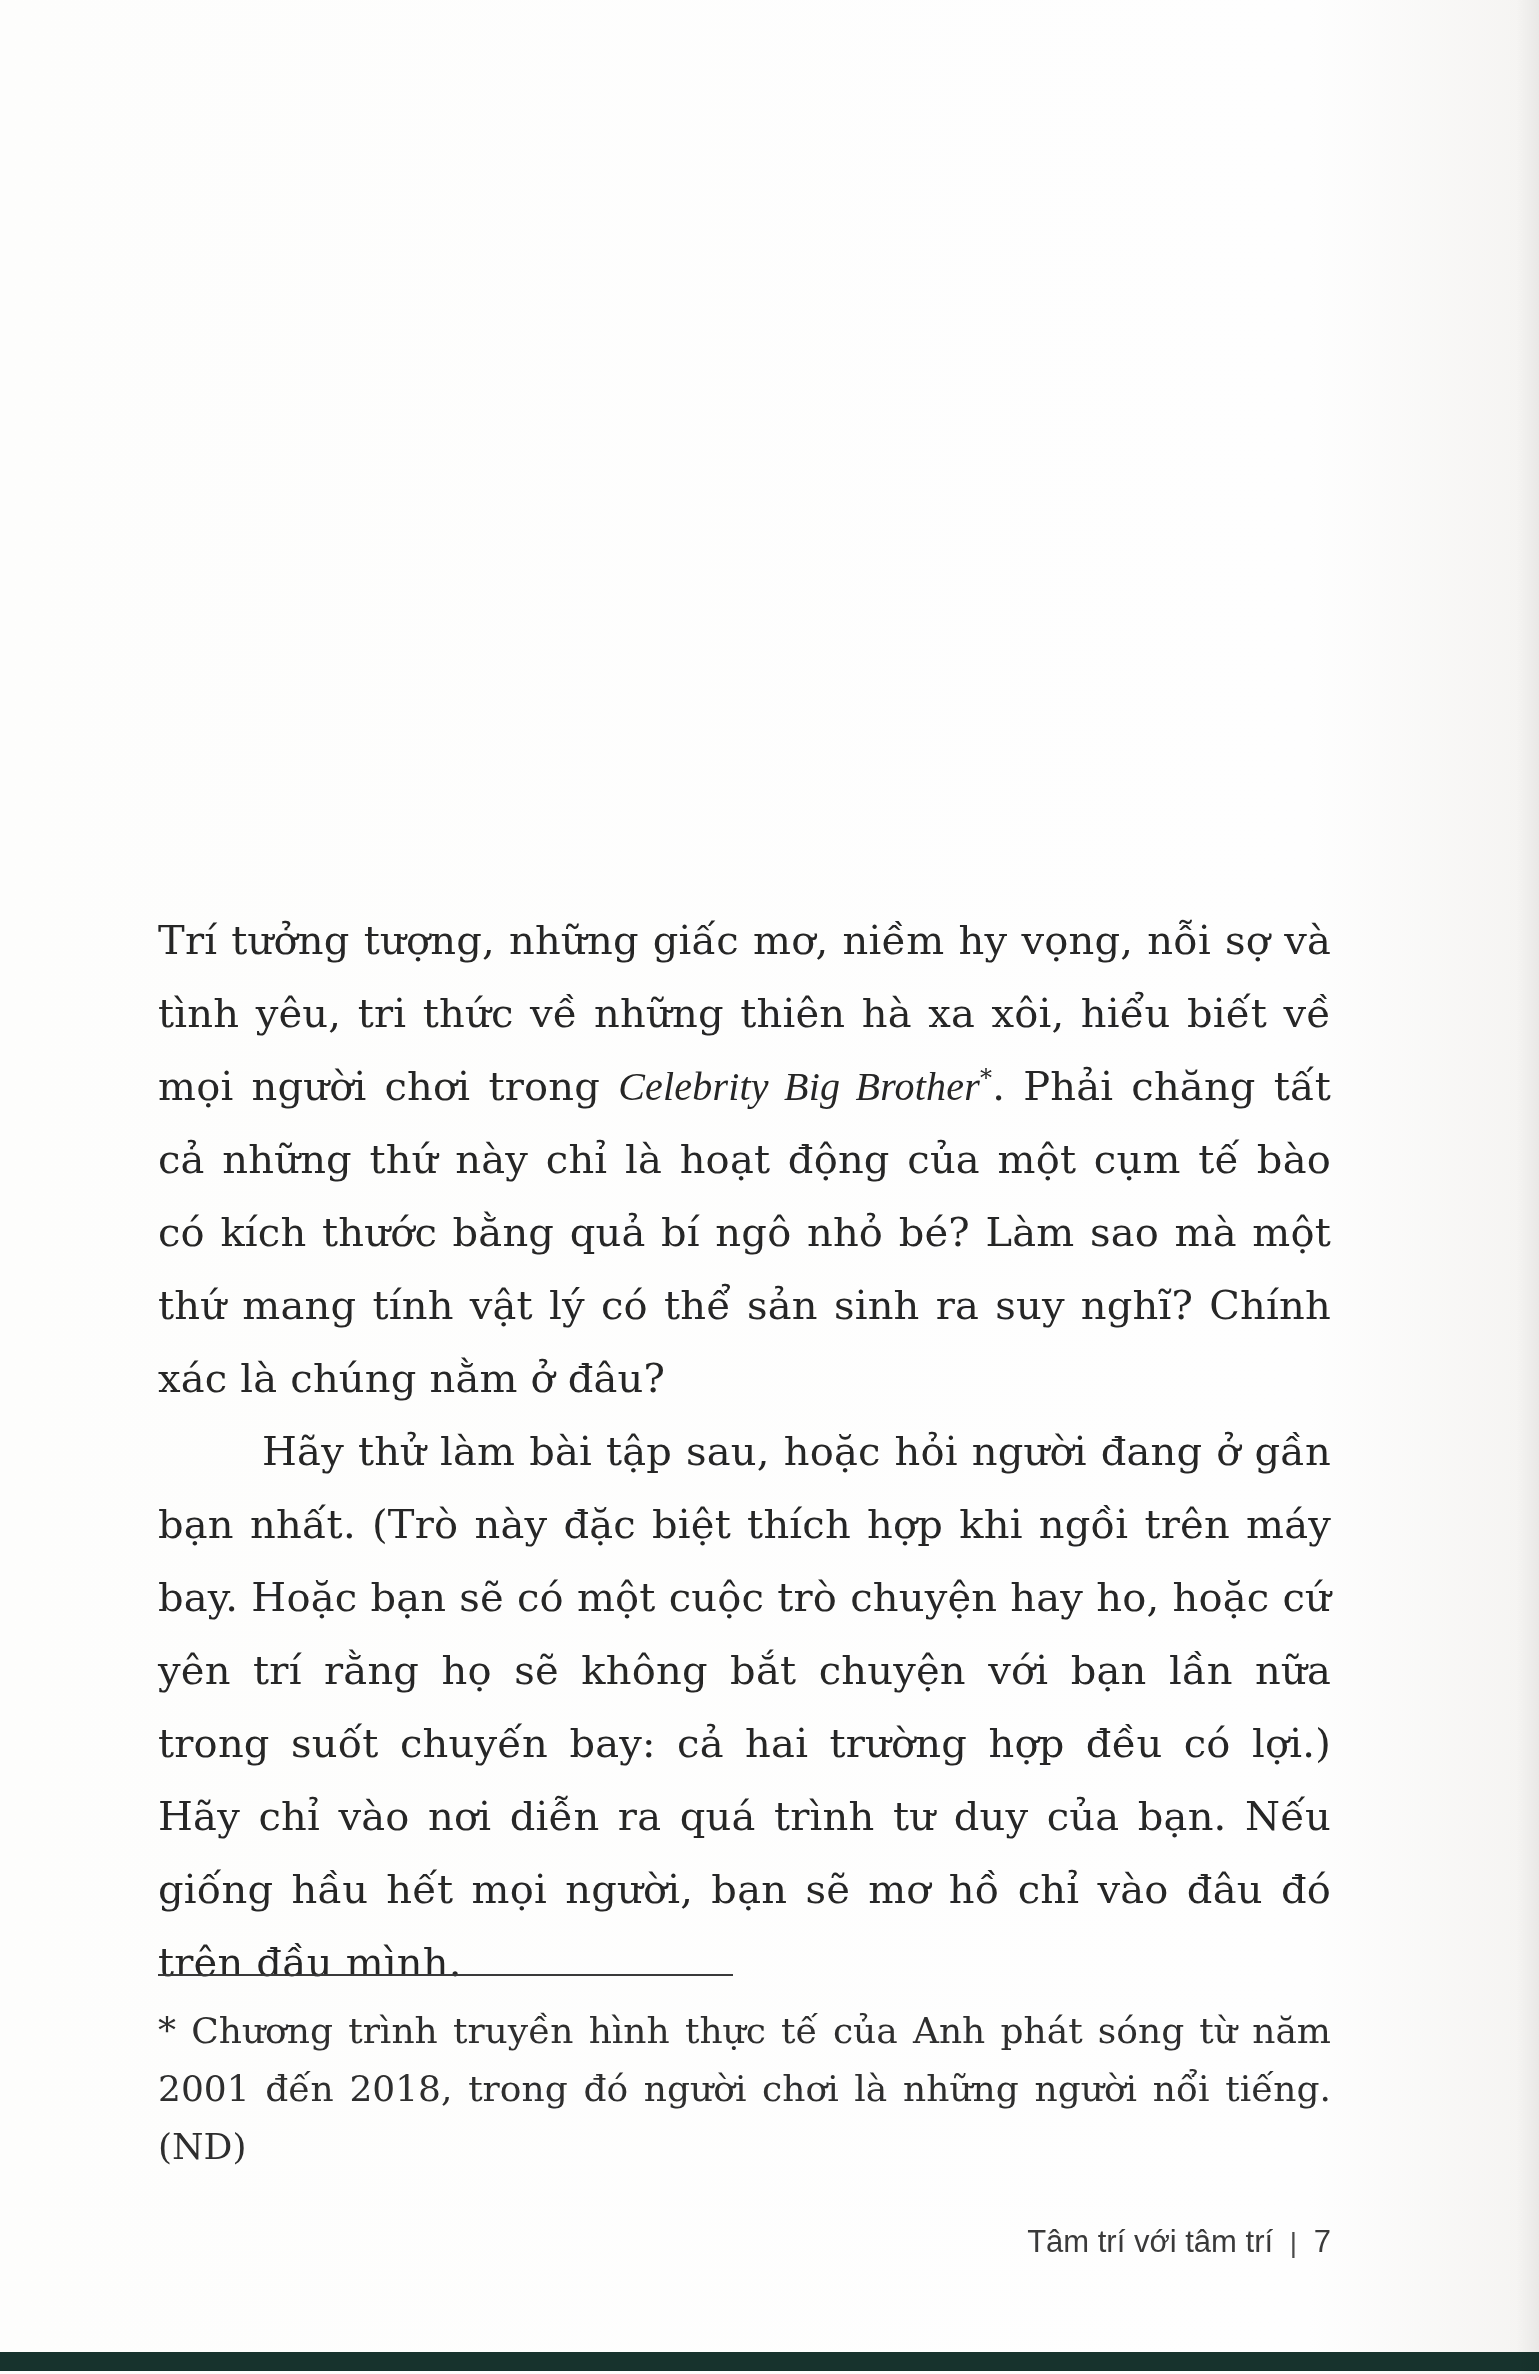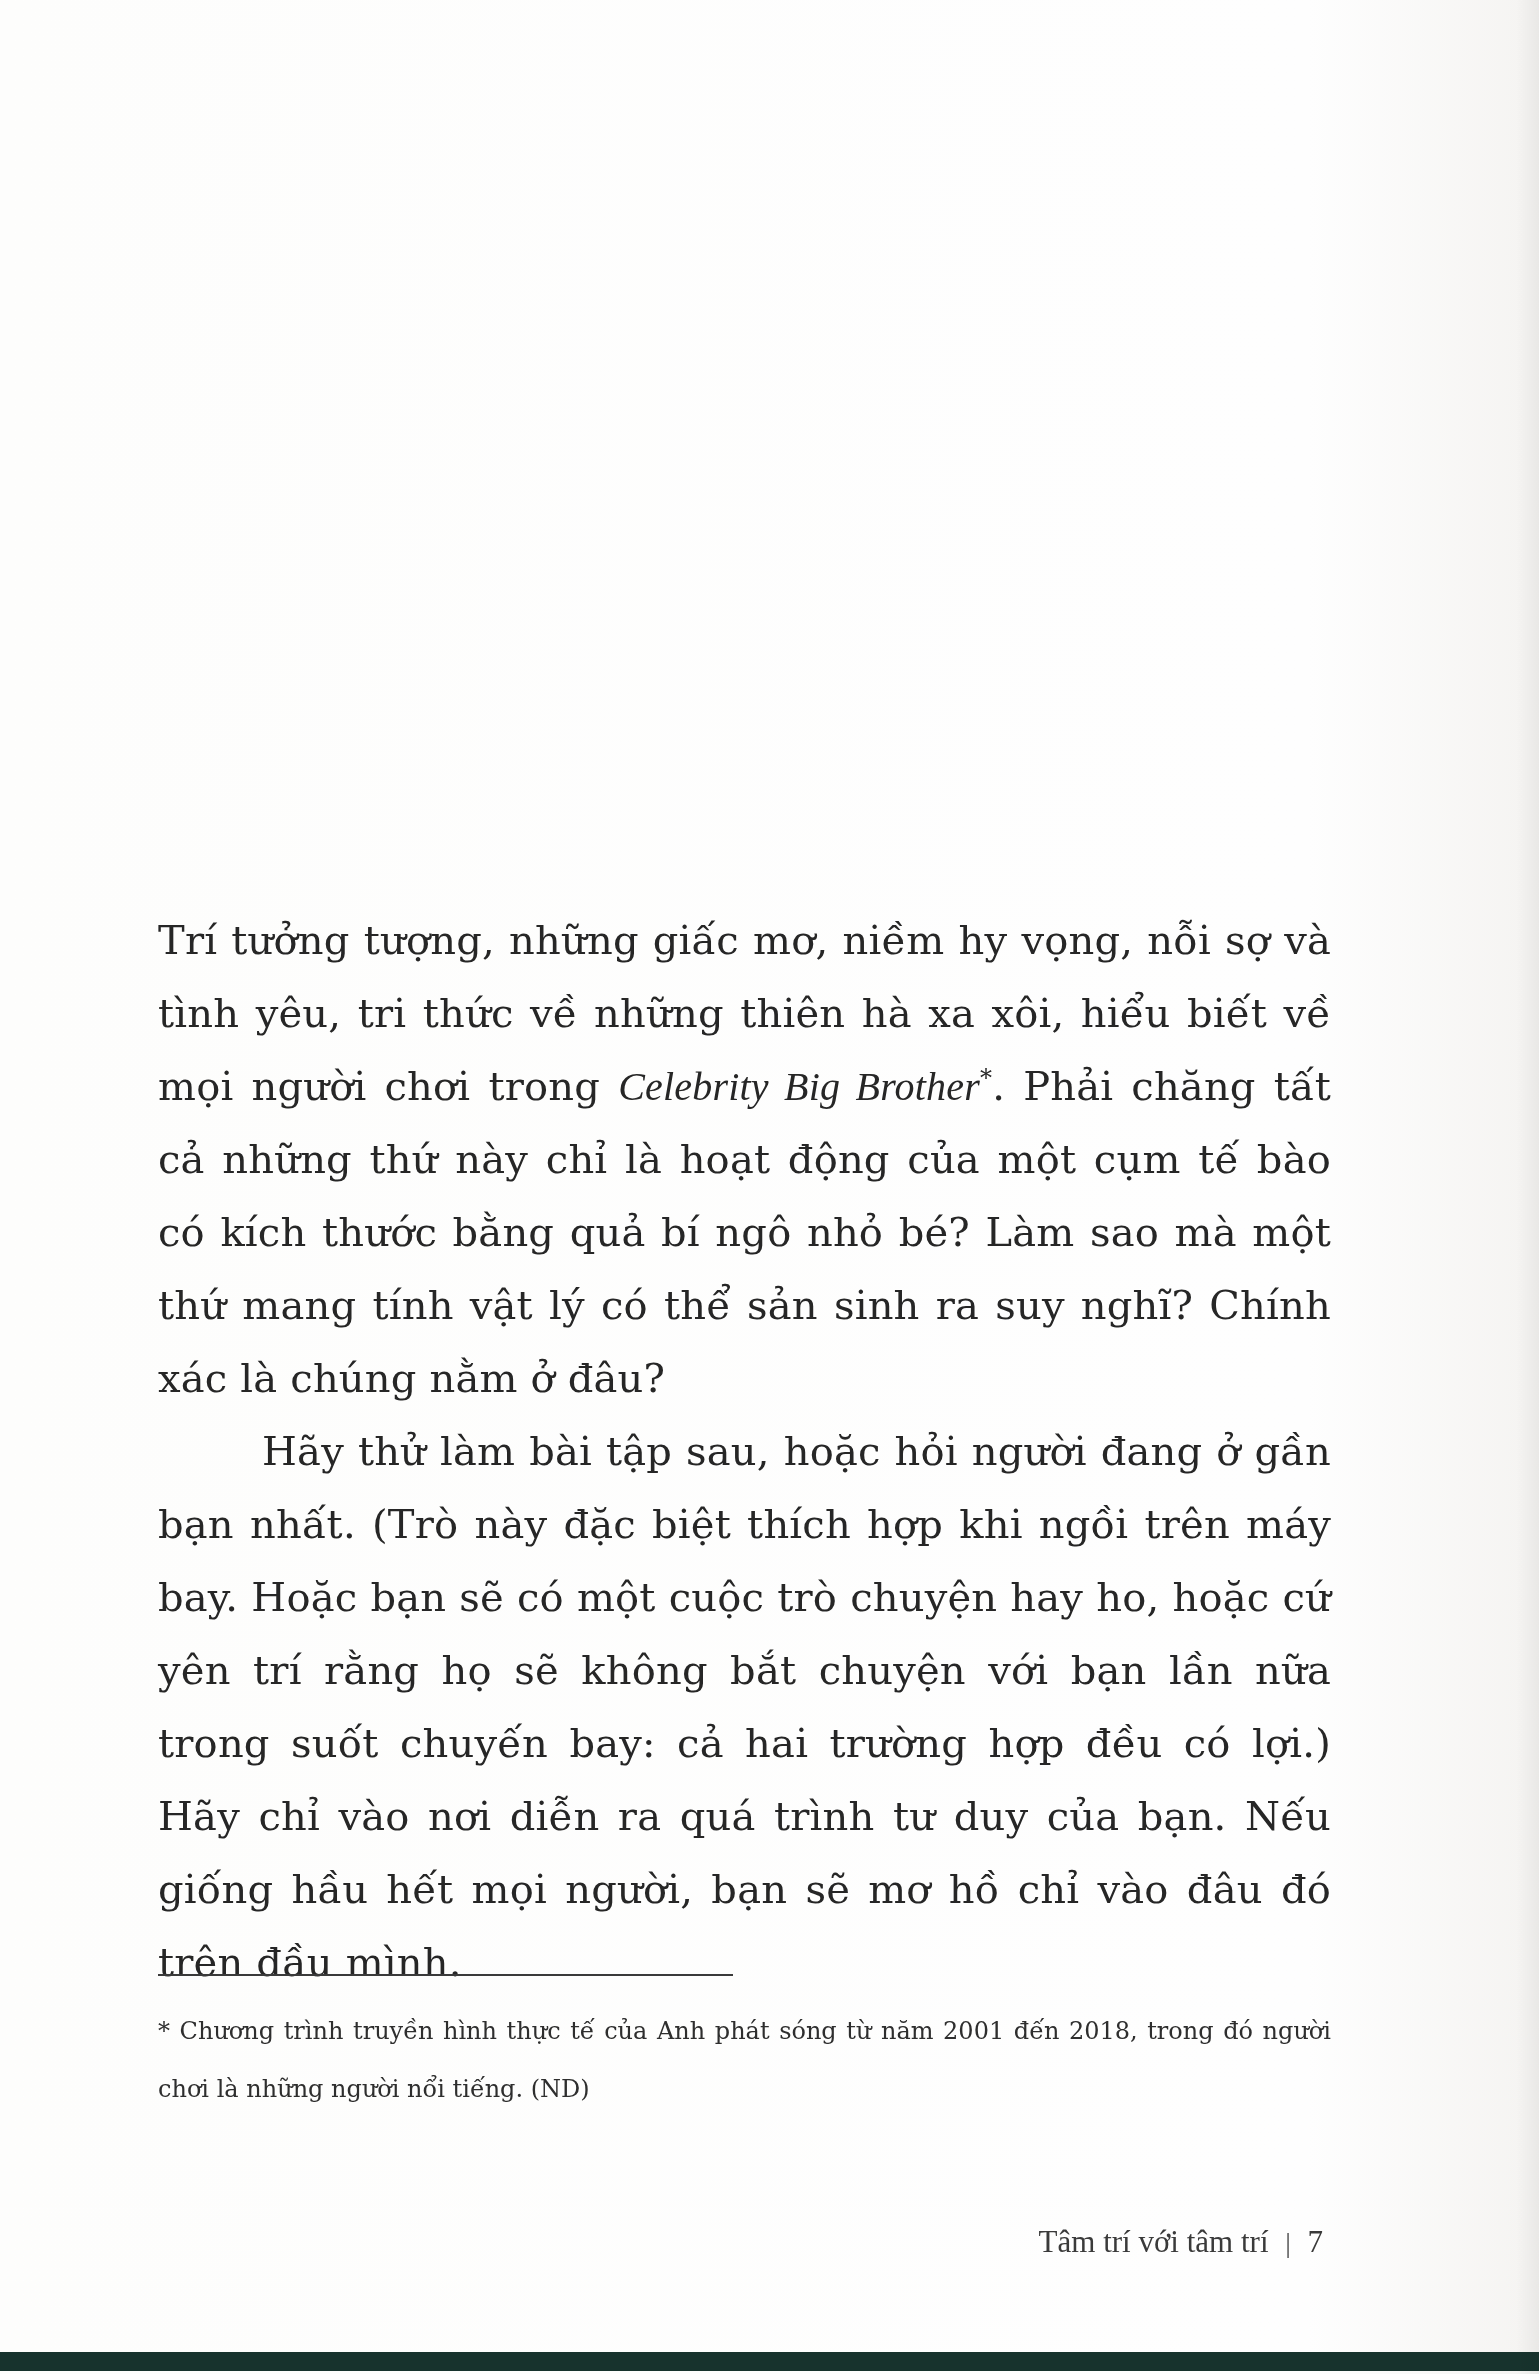--- a/index.html
+++ b/index.html
@@ -63,31 +63,31 @@
     width: 1173px;
   }
   .footnote-rule {
     border: none;
     border-top: 2.8px solid #3a3a3a;
     width: 575px;
     margin: 0 0 26px 0;
   }
   .footnote {
     margin: 0;
-    font-size: 24px;
+    font-size: 36px;
     line-height: 58px;
     text-align: justify;
     color: #2e2e2e;
   }
 
   .footer {
     position: absolute;
-    right: 217px;
+    right: 209px;
     top: 2224px;
-    font-family: Liberation Serif, serif;
+    font-family: Liberation Sans, sans-serif;
     font-size: 31px;
     color: #3a3a3a;
     display: flex;
     align-items: baseline;
     gap: 16.7px;
   }
   .footer .sep {
     font-size: 28px;
     color: #4a4a4a;
   }

